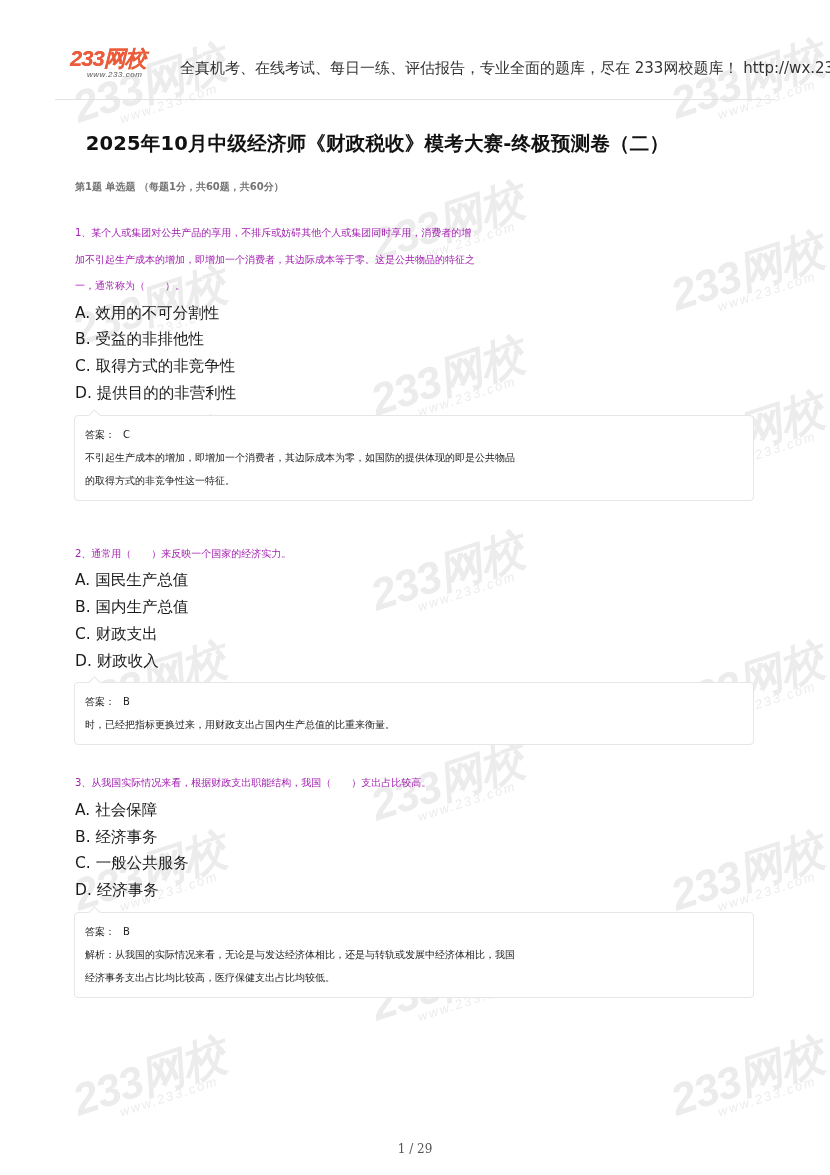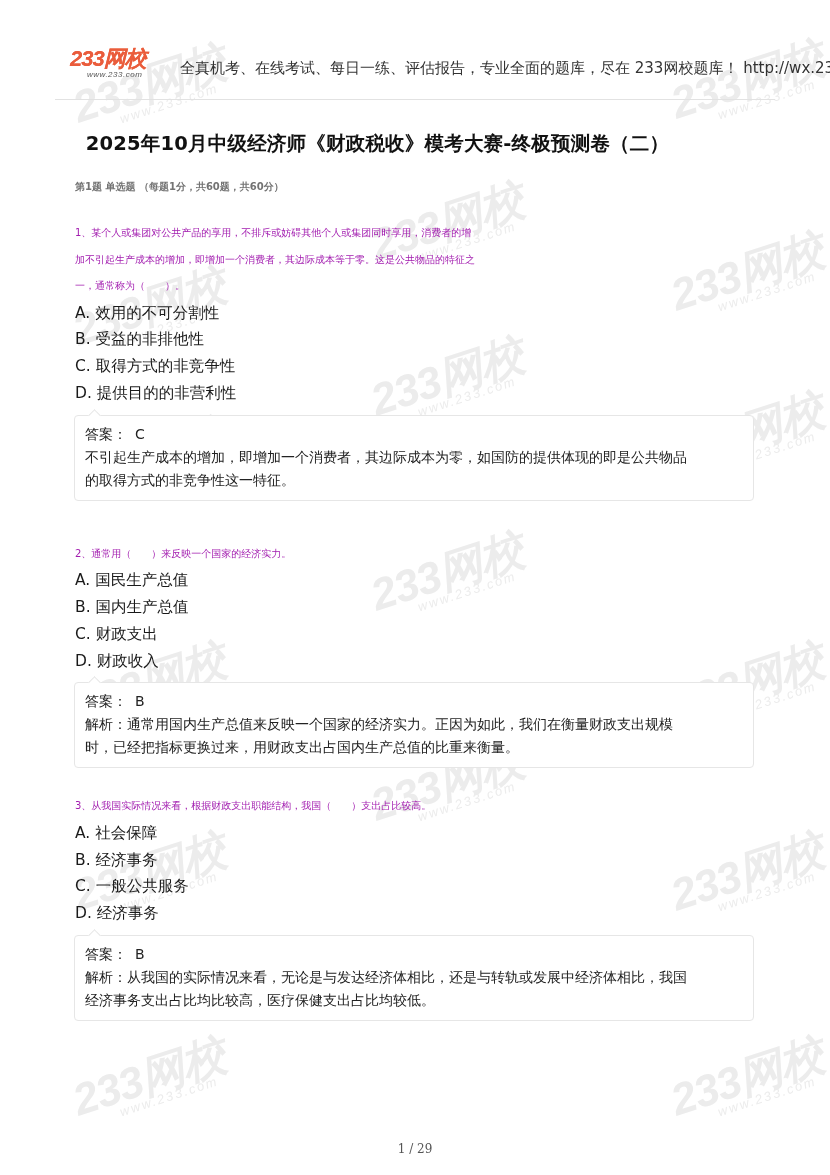--- a/index.html
+++ b/index.html
@@ -130,21 +130,21 @@
       content: "";
       position: absolute;
       left: 15px; top: -5px;
       width: 8px; height: 8px;
       background: #fff;
       border-left: 1px solid #e6e6e6;
       border-top: 1px solid #e6e6e6;
       transform: rotate(45deg);
     }
     .answer-line, .analysis-line {
-      font-size: 14px;
+      font-size: 10px;
       line-height: 23px;
       color: #222;
     }
     .answer-value { margin-left: 8px; }
     .q1 { }
     .q2 { margin-top: 40px; }
     .q3 { margin-top: 25px; }
     .q4 { margin-top: 24px; }
     .page-footer {
       position: absolute;
@@ -262,21 +262,20 @@
   <div class="question q2">
     <div class="q-stem">
       <div>2、通常用（　　）来反映一个国家的经济实力。</div>
     </div>
     <div class="q-option">A. 国民生产总值</div>
     <div class="q-option">B. 国内生产总值</div>
     <div class="q-option">C. 财政支出</div>
     <div class="q-option">D. 财政收入</div>
     <div class="answer-box">
       <div class="answer-line"><span>答案：</span><span class="answer-value">B</span></div>
-      <div class="analysis-line">解析：通常用国内生产总值来反映一个国家的经济实力。正因为如此，我们在衡量财政支出规模</div>
       <div class="analysis-line">时，已经把指标更换过来，用财政支出占国内生产总值的比重来衡量。</div>
     </div>
   </div>
 
   <div class="question q3">
     <div class="q-stem">
       <div>3、从我国实际情况来看，根据财政支出职能结构，我国（　　）支出占比较高。</div>
     </div>
     <div class="q-option">A. 社会保障</div>
     <div class="q-option">B. 经济事务</div>

